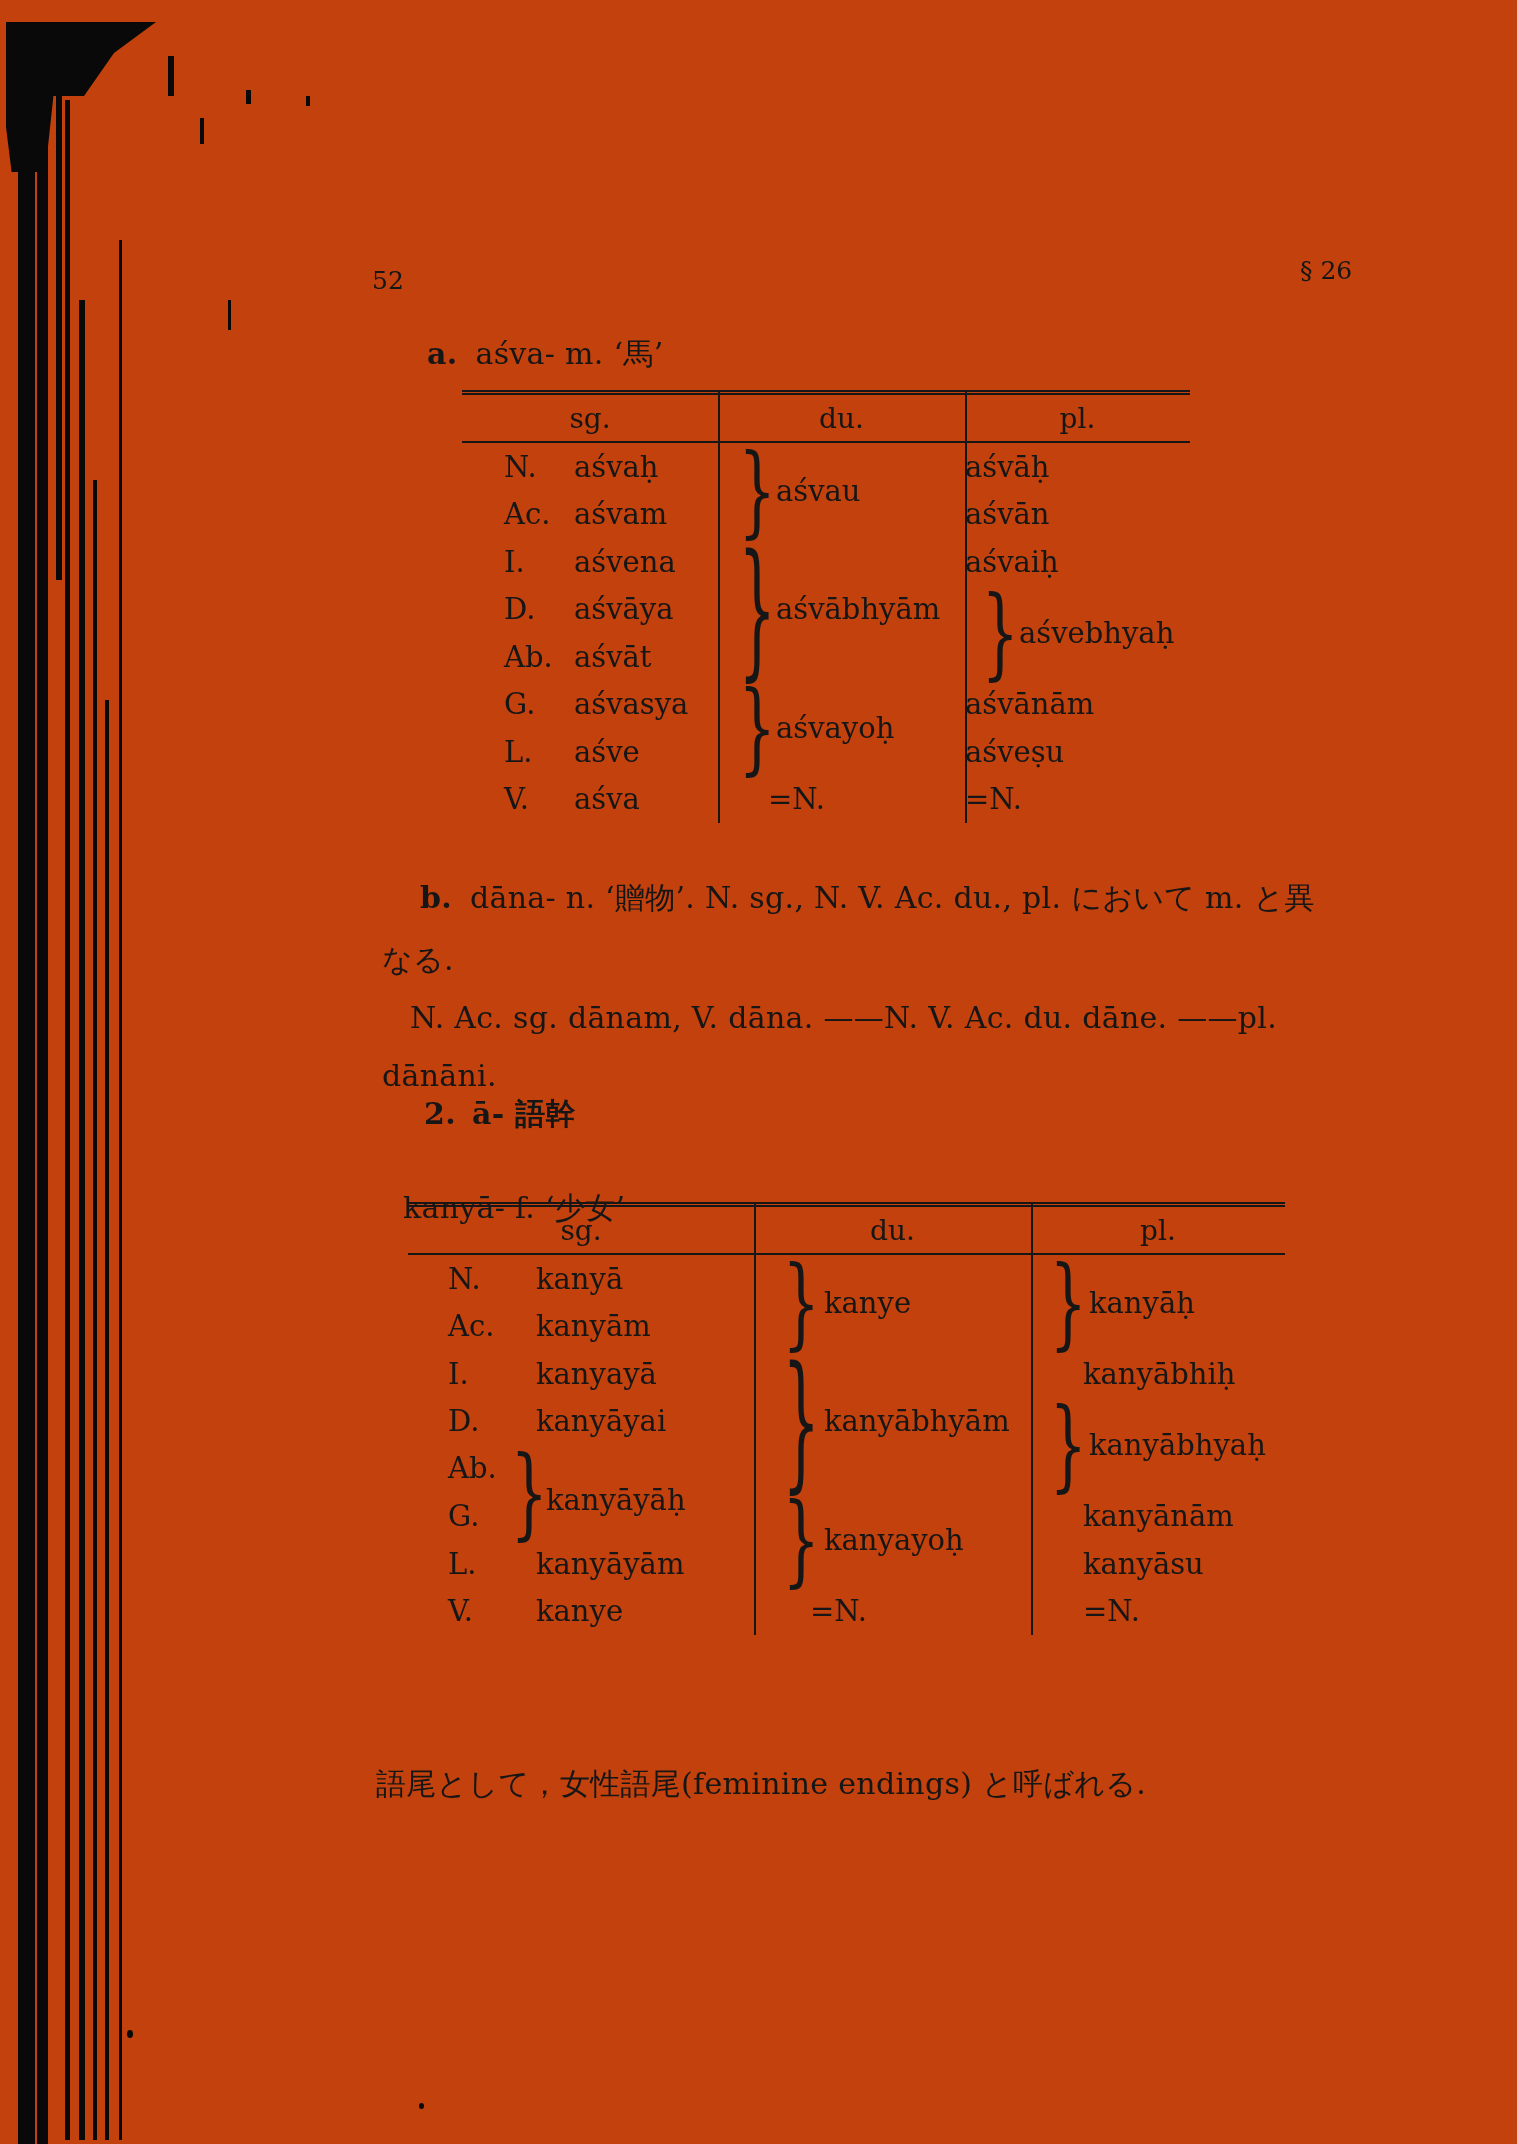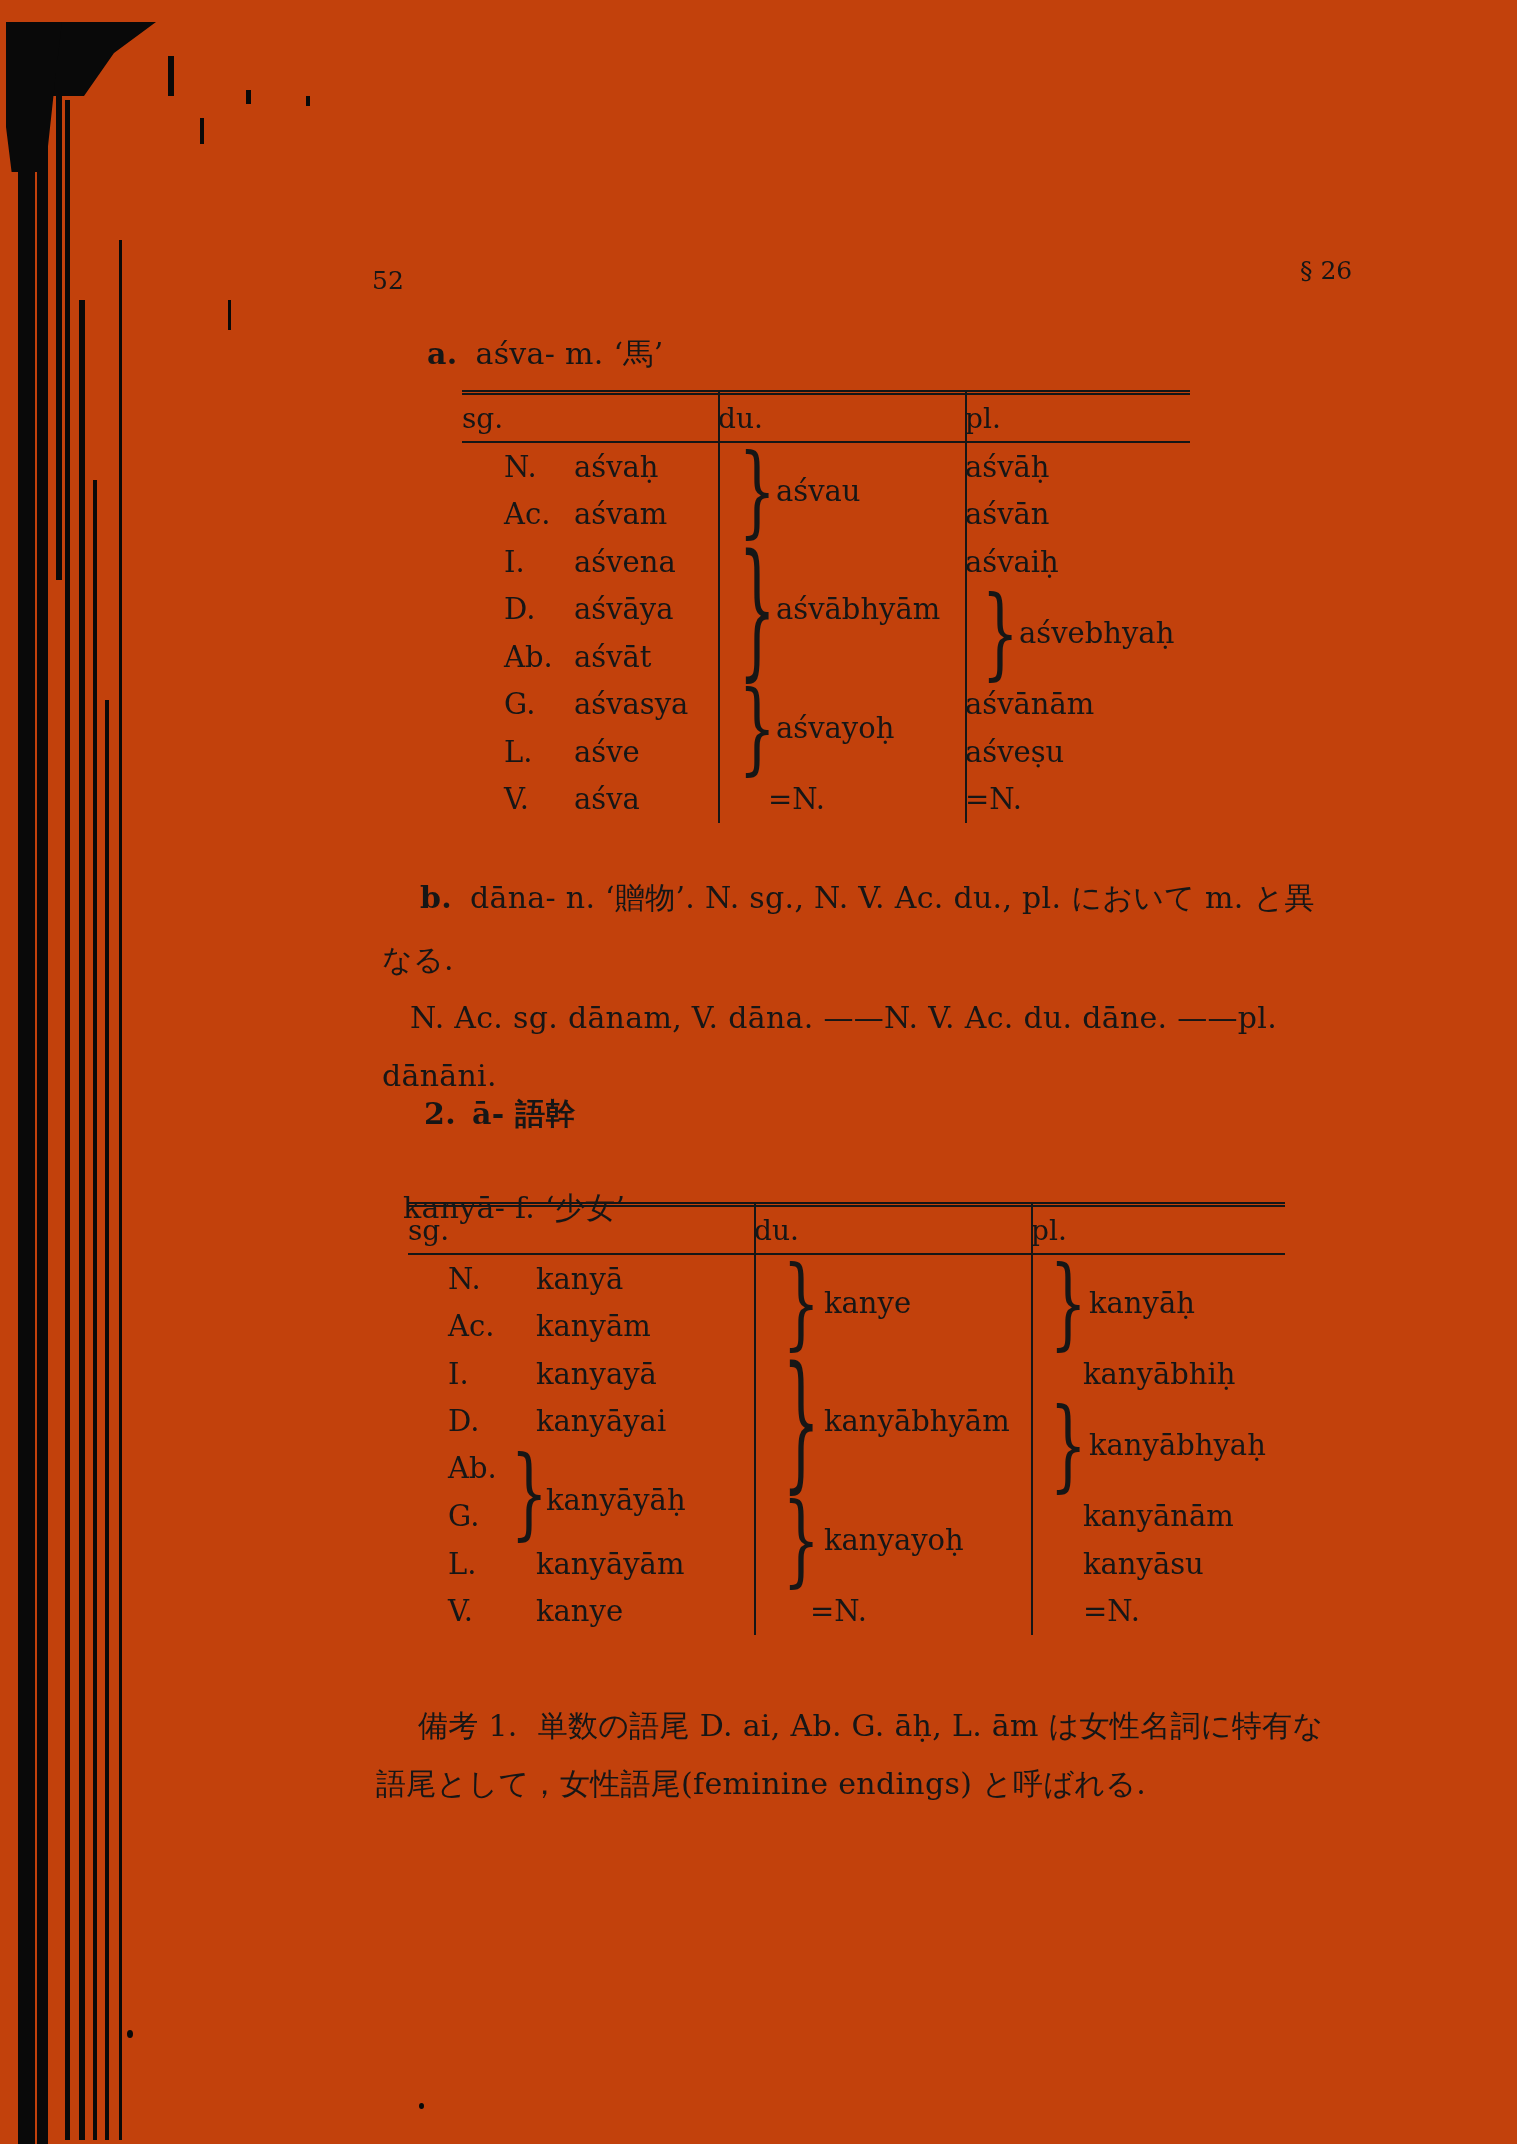--- a/index.html
+++ b/index.html
@@ -64,21 +64,21 @@
   .n1b   { left:376px; top:1764px; }
   .n2    { left:418px; top:1822px; }
   .nlabel { margin-right:20px; }
 
   
   .decl-table { position:absolute; font-size:29px; }
   .t-asva  { left:462px; top:390px;  width:728px; }
   .t-kanya { left:408px; top:1202px; width:877px; }
   .thead { display:flex; align-items:center; height:46px;
     border-top:5px double #161616; border-bottom:2px solid #161616; }
-  .th { text-align:left; font-size:28px; }
+  .th { text-align:center; font-size:28px; }
   .tbody { display:flex; align-items:stretch; }
   .vline { position:absolute; top:0; bottom:0; width:2px; background:#161616; }
   .col { display:flex; flex-direction:column; }
   .row { height:47.5px; display:flex; align-items:center; }
   .grp { display:flex; align-items:center; }
   .g2 { height:95px; } .g3 { height:142.5px; }
   .case { display:inline-block; }
   .brace { display:inline-block; width:30px; font-size:84px; line-height:1;
     text-align:center; font-weight:300; transform-origin:center; }
   .b2g { transform:scale(.70,1.18); }
@@ -322,18 +322,15 @@
         <div class="row">
             <span class="form">kanyāsu</span>
           </div>
         <div class="row eq">
             <span class="form">=N.</span>
           </div>
       </div>
     </div>
   </div>
 
-  <div class="tline n1a">
-    <span class="nlabel">備考 1.</span><span>単数の語尾 D. ai, Ab. G. āḥ, L. ām は女性名詞に特有な</span>
-  </div>
   <div class="tline n1b">語尾として，女性語尾(feminine endings) と呼ばれる.</div>
 
 </div>
 
 </body></html>

